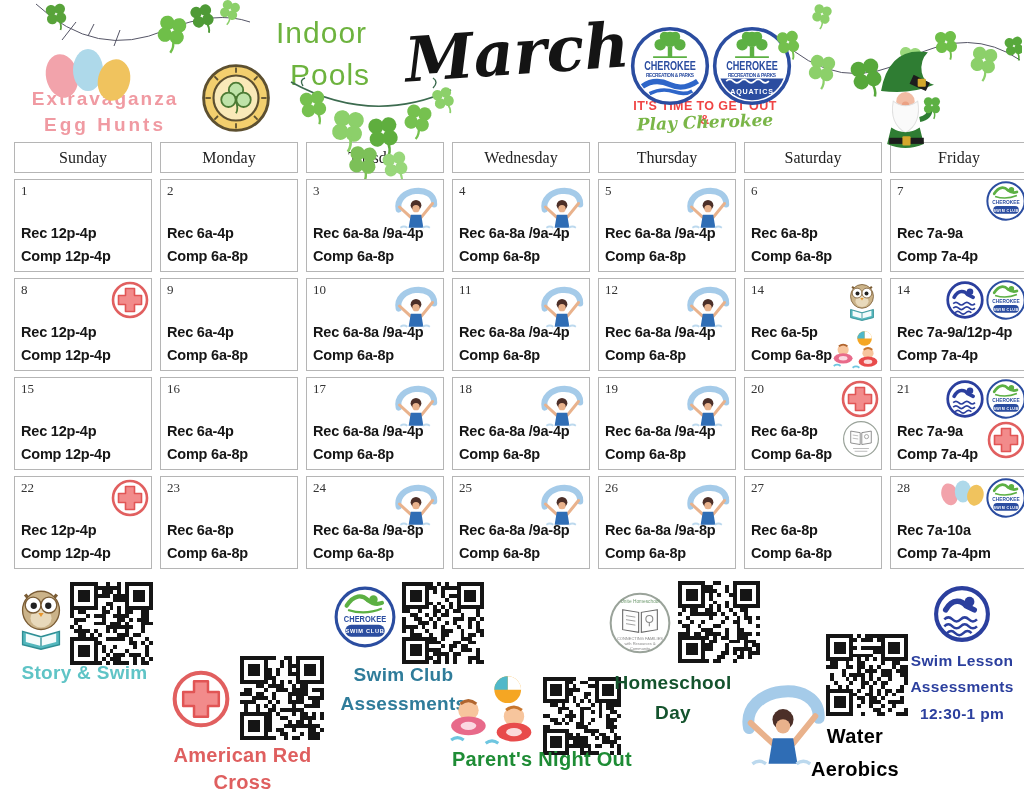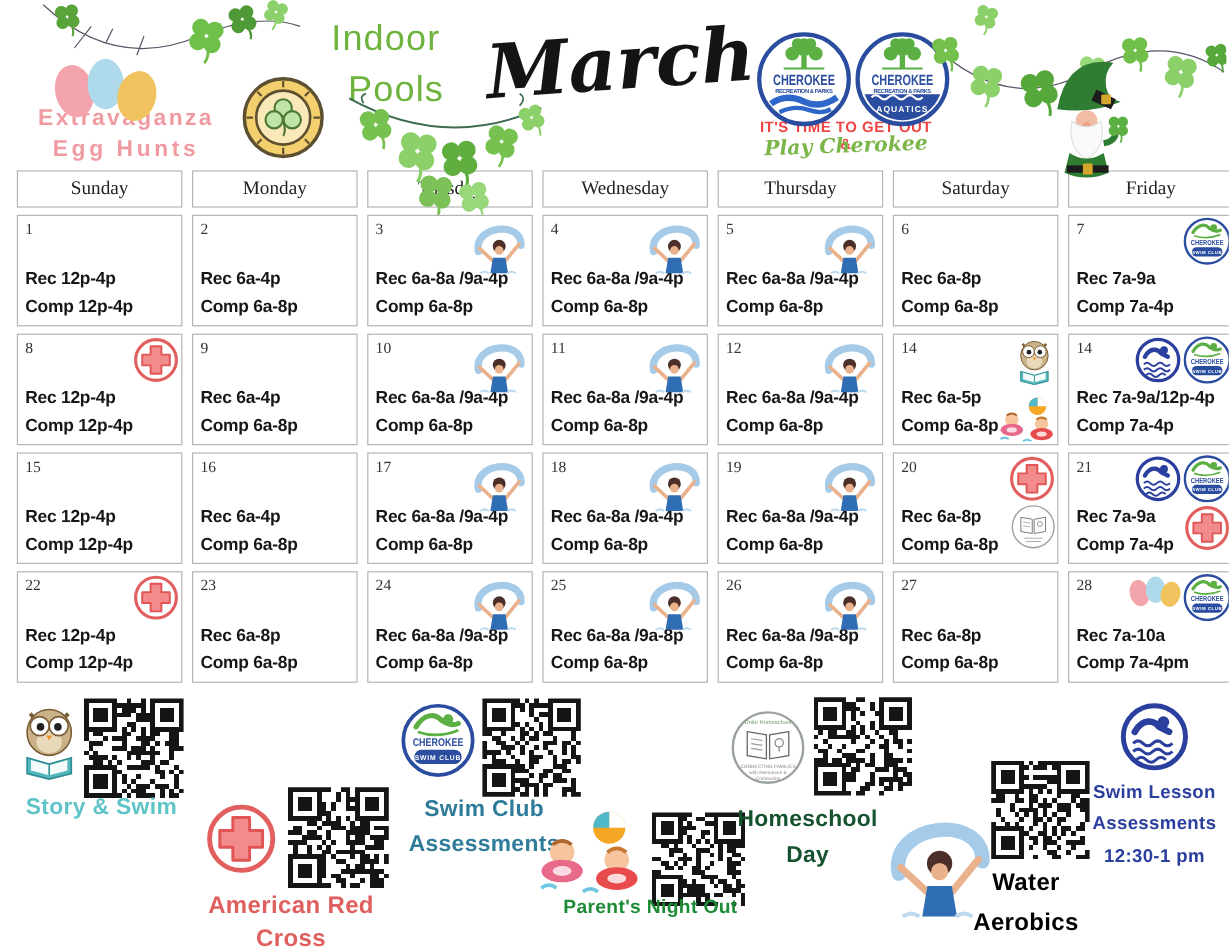--- a/index.html
+++ b/index.html
@@ -1369,21 +1369,21 @@
       <rect x="20" y="19" width="1" height="1"></rect>
       <rect x="10" y="20" width="1" height="1"></rect>
       <rect x="11" y="20" width="1" height="1"></rect>
       <rect x="12" y="20" width="1" height="1"></rect>
       <rect x="13" y="20" width="1" height="1"></rect>
       <rect x="14" y="20" width="1" height="1"></rect>
       <rect x="18" y="20" width="1" height="1"></rect>
       <rect x="20" y="20" width="1" height="1"></rect>
     </svg>
   </div>
-<div class="elabel" style="left:448px;top:746px;width:188px;font-size:16px;color:#1e8c35">
+<div class="elabel" style="left:448px;top:746px;width:188px;font-size:20px;color:#1e8c35">
   <div>Parent's Night Out</div>
 </div>
 
 <svg class="deco" style="left:608px;top:591px;width:64px;height:64px" viewBox="0 0 48 48">
   <circle cx="24" cy="24" r="22" fill="#fff" stroke="#9aa39a" stroke-width="1.5"></circle>
   <text x="24" y="9" font-size="3.6" fill="#6f9a6f" text-anchor="middle">Unite Homeschool</text>
   <path d="M11 14 L23 16 L23 31 L11 29 Z" fill="#fdfdfd" stroke="#666" stroke-width="0.8"></path>
   <path d="M37 14 L25 16 L25 31 L37 29 Z" fill="#fdfdfd" stroke="#666" stroke-width="0.8"></path>
   <line x1="13.5" y1="18.5" x2="20.5" y2="19.6" stroke="#999" stroke-width="0.7"></line>
   <line x1="13.5" y1="21.5" x2="20.5" y2="22.6" stroke="#999" stroke-width="0.7"></line>

